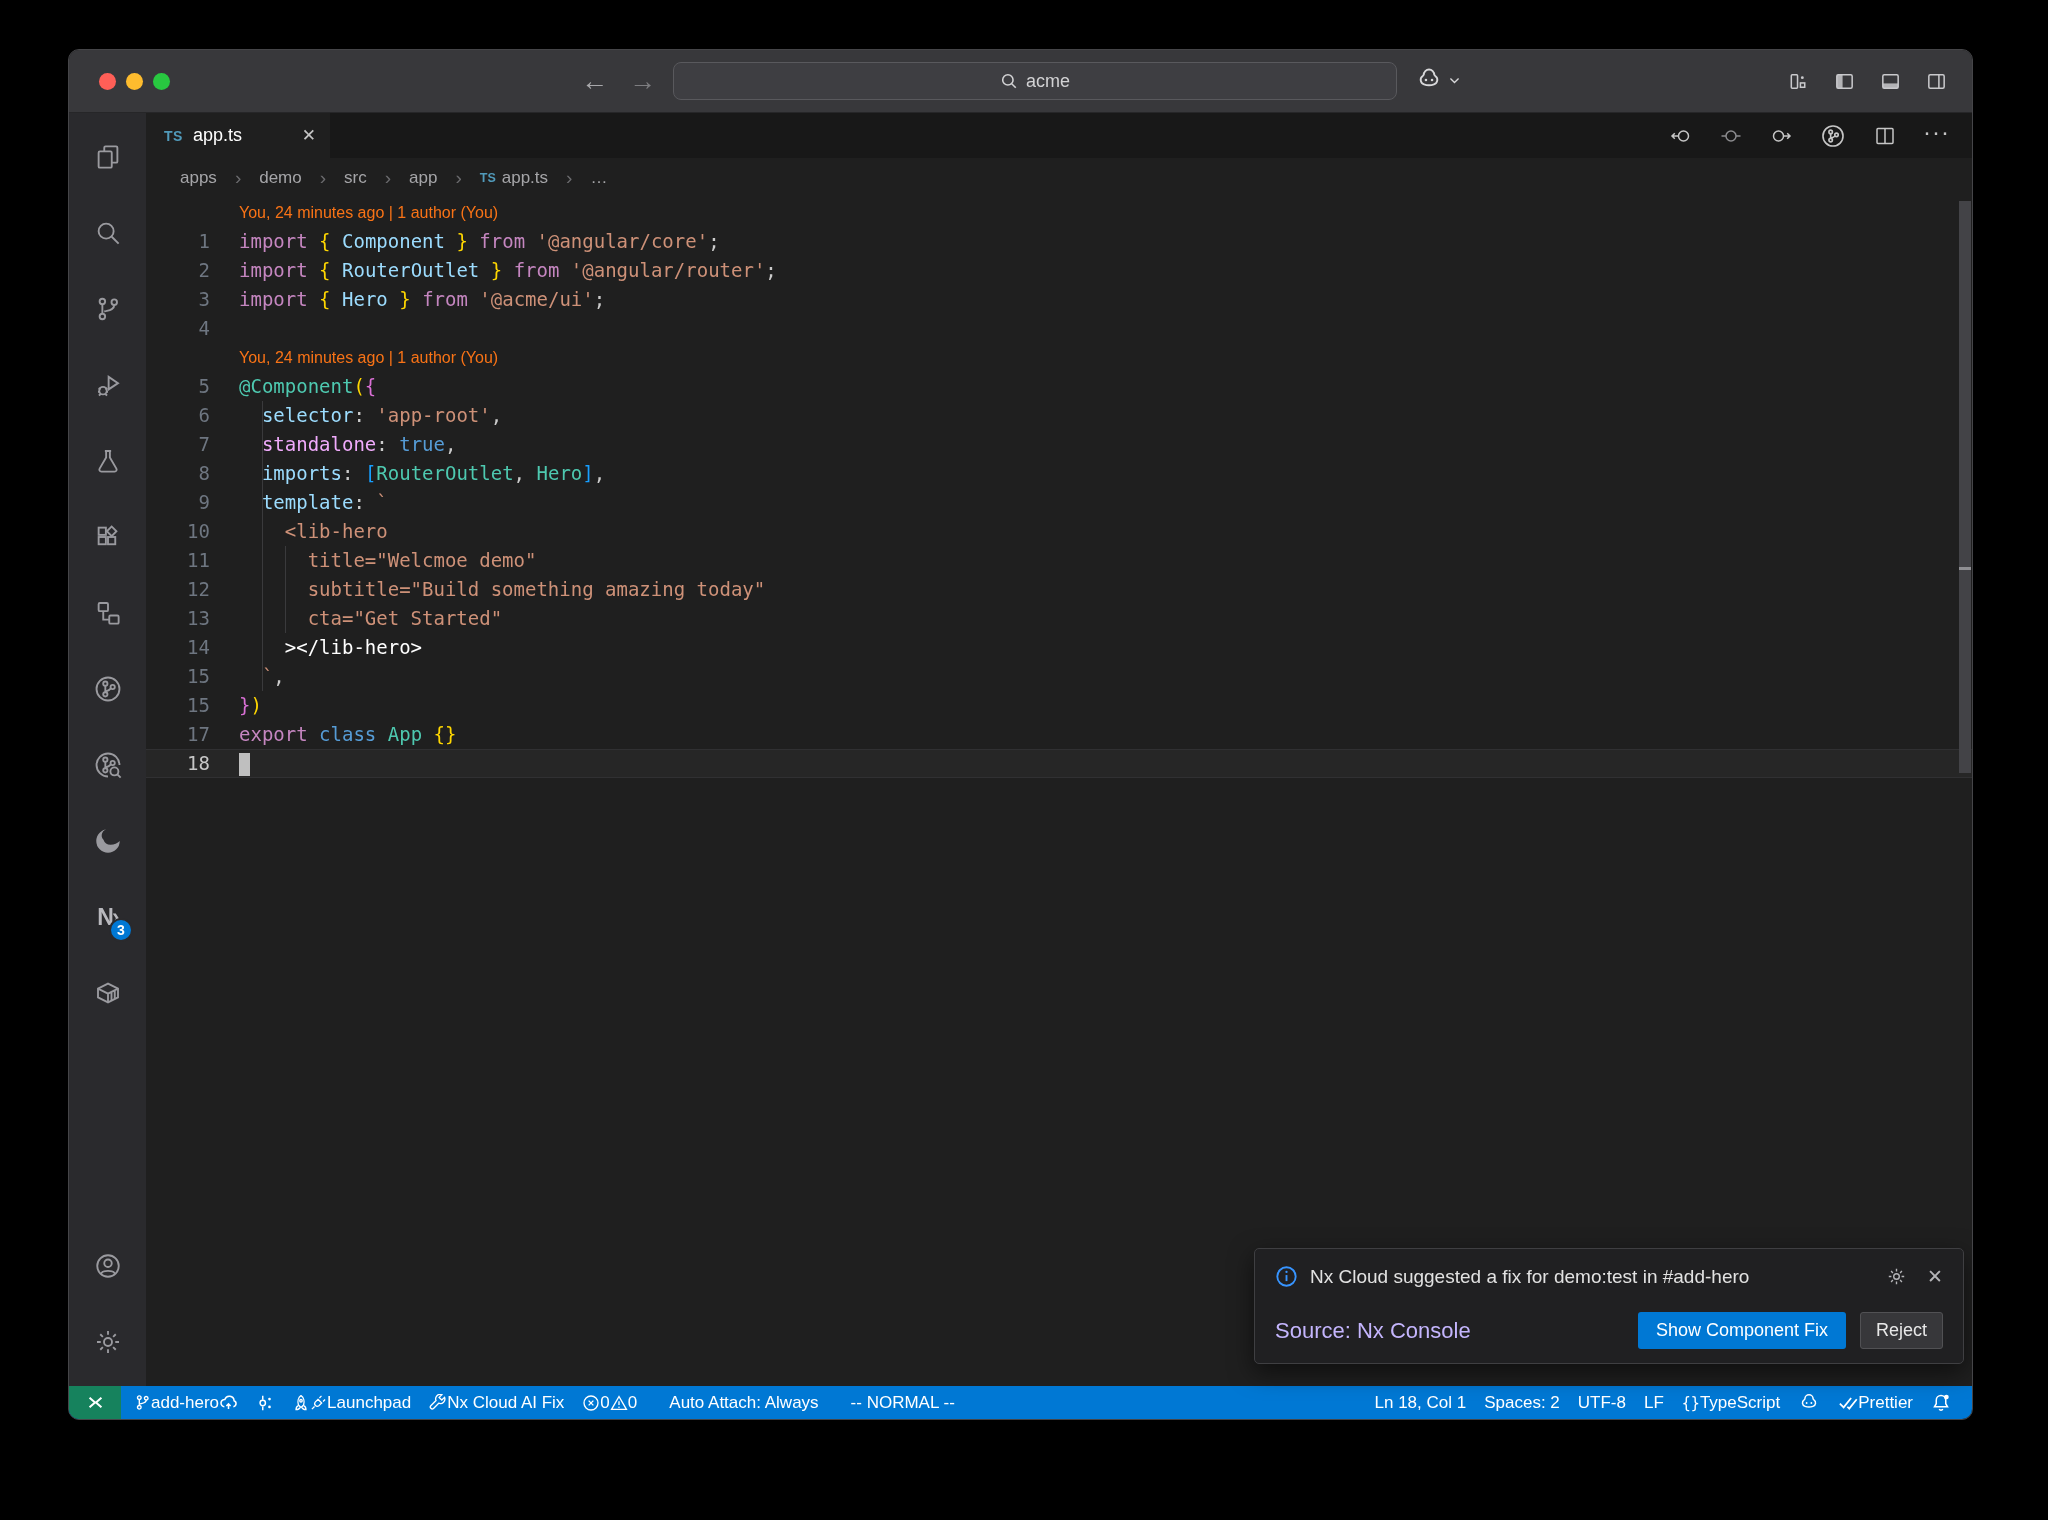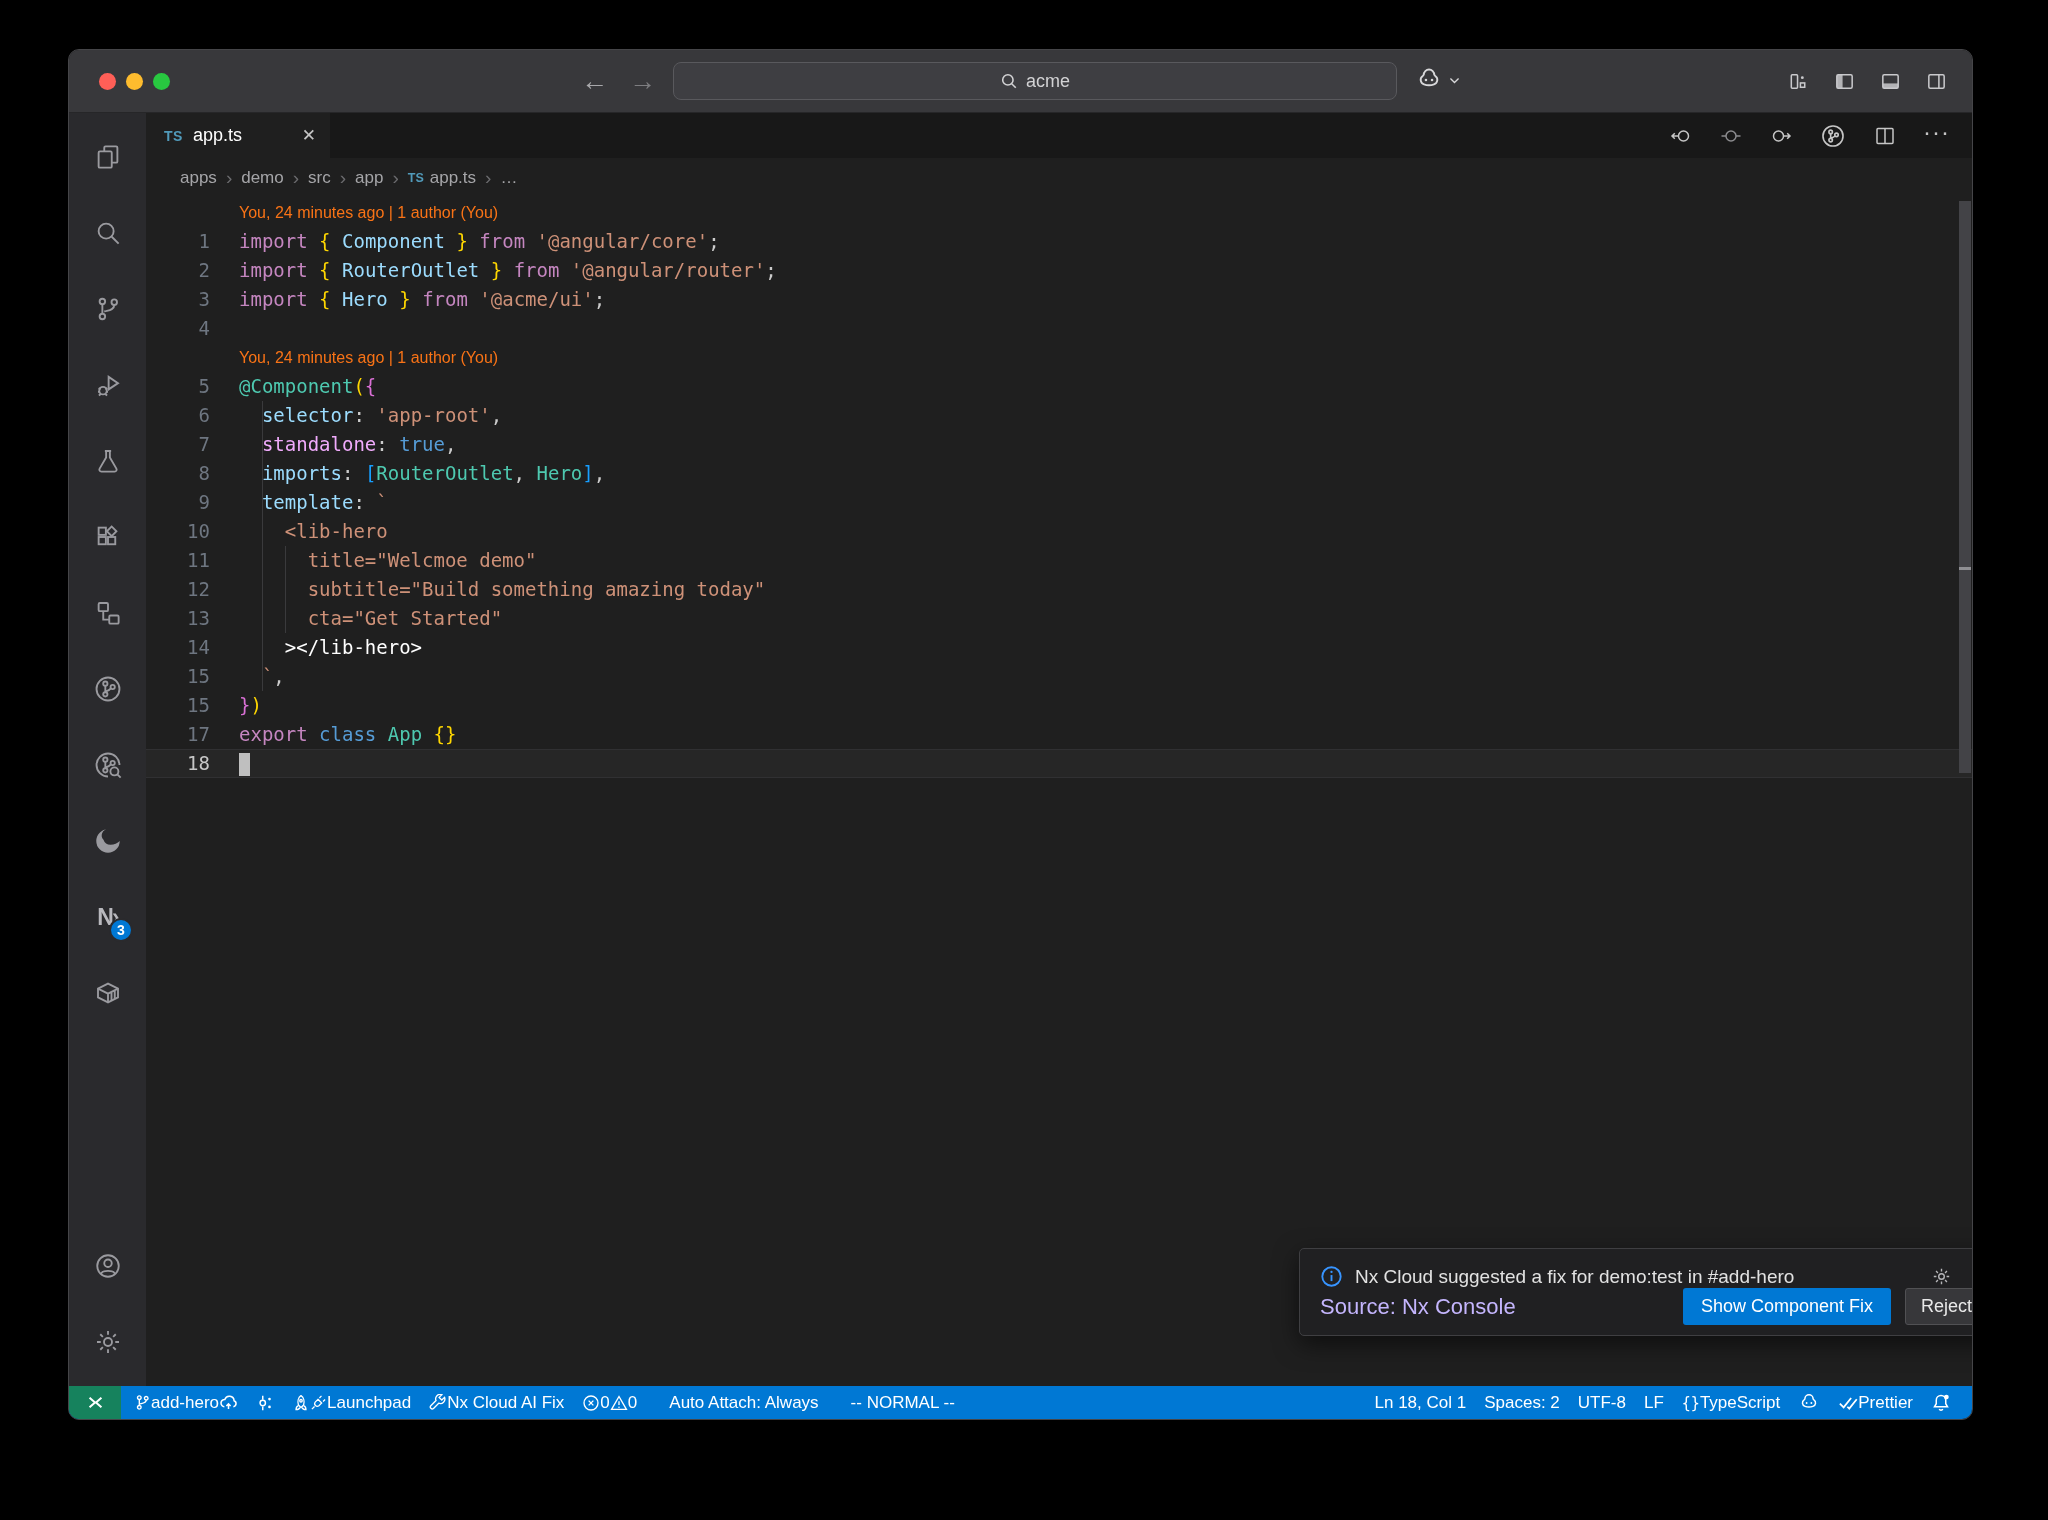--- a/index.html
+++ b/index.html
@@ -45,21 +45,21 @@
   .tabstrip{height:45px;background:#181818;display:flex;align-items:stretch;flex:0 0 auto;}
   .tab{
     width:184px;box-sizing:border-box;background:#1f1f1f;display:flex;align-items:center;
     padding:0 14px 0 18px;gap:10px;color:#ffffff;font-size:18px;
   }
   .ts-badge{color:#519aba;font-weight:700;font-size:14px;letter-spacing:.5px;}
   .tab-close{margin-left:auto;color:#c5c5c5;font-size:17px;}
   .editor-actions{margin-left:auto;display:flex;align-items:center;gap:26px;padding-right:22px;color:#c6c6c6;}
   .more-dots{font-size:24px;letter-spacing:1px;line-height:0;margin-top:-8px;}
   
-  .breadcrumbs{height:40px;display:flex;align-items:center;padding-left:34px;gap:9px;color:#a5a5a8;font-size:17px;background:#1f1f1f;flex:0 0 auto;}
+  .breadcrumbs{height:40px;display:flex;align-items:center;padding-left:34px;gap:18px;color:#a5a5a8;font-size:17px;background:#1f1f1f;flex:0 0 auto;}
   .crumb{display:flex;align-items:center;gap:6px;}
   .crumb-sep{color:#6b6b6e;font-size:19px;}
   .ts-mini{color:#519aba;font-weight:700;font-size:12.5px;}
   
   .code-area{flex:1;position:relative;overflow:hidden;font-family:"DejaVu Sans Mono",monospace;font-size:19px;background:#1f1f1f;}
   .row{display:flex;height:29px;line-height:29px;white-space:pre;position:relative;}
   .row.current{background:rgba(255,255,255,0.035);box-shadow:inset 0 1px 0 #303032,inset 0 -1px 0 #303032;}
   .ln{width:64px;text-align:right;color:#6e7681;flex:0 0 auto;}
   .ln-active{color:#c6c6c6;}
   .row-content{margin-left:29px;}
@@ -75,23 +75,23 @@
     height:33px;background:#0078d4;display:flex;align-items:center;color:#fff;font-size:17px;
     flex:0 0 auto;padding-right:12px;
   }
   .remote{width:52px;align-self:stretch;background:#16825d;display:flex;align-items:center;justify-content:center;margin-right:4px;flex:0 0 auto;}
   .sb-item{display:flex;align-items:center;padding:0 9px;white-space:nowrap;}
   .sb-item.gap{margin-left:14px;}
   .sb-right{margin-left:auto;display:flex;align-items:center;}
   .braces-glyph{font-family:"DejaVu Sans Mono",monospace;font-size:15px;}
   
   .toast{
-    position:absolute;left:1185px;top:1198px;width:710px;height:88px;box-sizing:border-box;
+    position:absolute;left:1185px;top:1198px;width:710px;height:116px;box-sizing:border-box;
     background:#202022;border:1px solid #3f3f42;border-radius:5px;box-shadow:0 8px 24px rgba(0,0,0,.55);
-    padding:16px 20px 14px;display:flex;flex-direction:column;justify-content:space-between;z-index:6;margin-left:45px;
+    padding:16px 20px 14px;display:flex;flex-direction:column;justify-content:space-between;z-index:6;
   }
   .toast-head{display:flex;align-items:center;}
   .toast-title{flex:1;margin-left:12px;color:#e2e2e2;font-size:19px;}
   .toast-head-icons{display:flex;align-items:center;gap:20px;color:#b5b5b8;}
   .toast-foot{display:flex;align-items:center;}
   .toast-source{color:#c4b5fd;font-size:22px;flex:1;}
   .btn{border-radius:3px;font-size:18px;padding:8px 18px;display:inline-block;}
   .btn.primary{background:#0078d4;color:#fff;}
   .btn.secondary{background:#37373a;color:#e8e8e8;border:1px solid #515154;margin-left:14px;padding:7px 15px;}
 </style>

